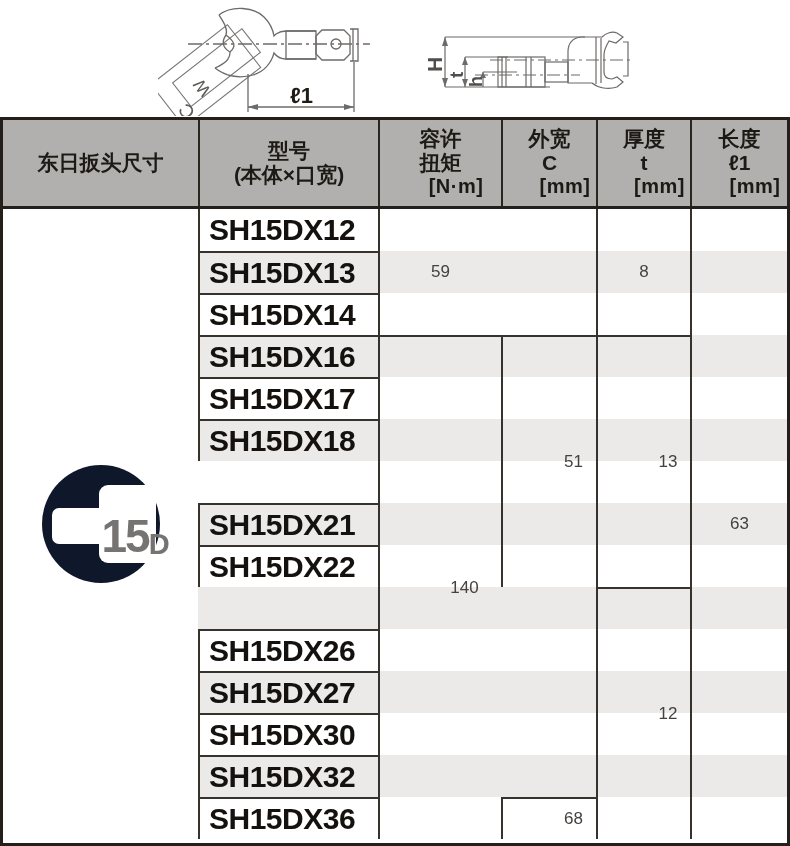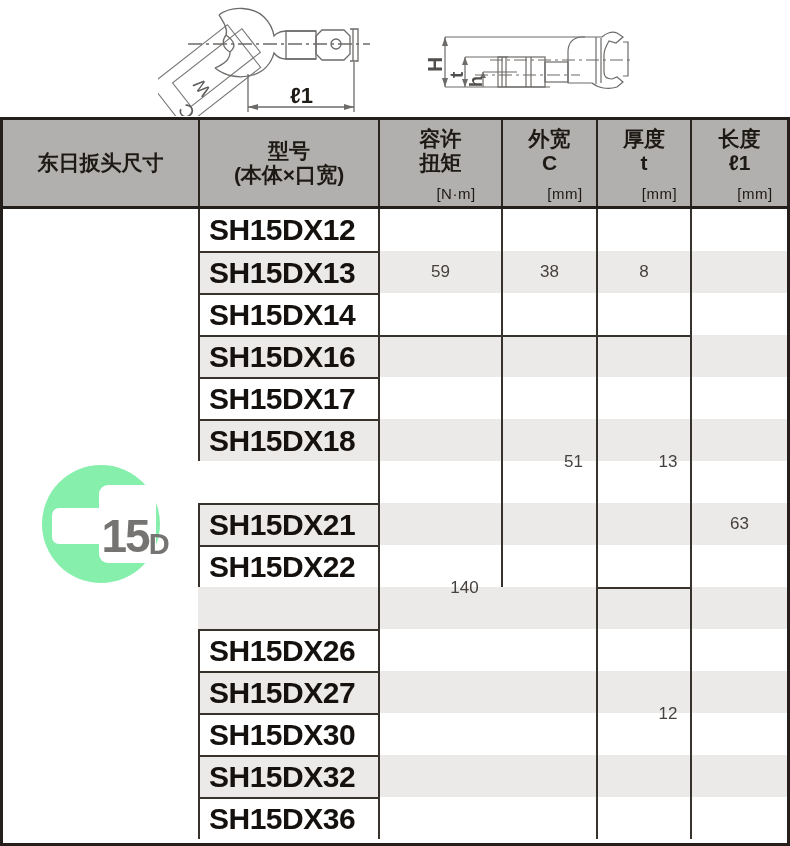--- a/index.html
+++ b/index.html
@@ -13,41 +13,41 @@
 
   
   #spec-table { position:absolute; left:0; top:117px; width:790px; height:729px;
                 border:3px solid #241f1b; background:#ffffff; }
 
   #thead { display:grid; grid-template-columns:195px 180px 123px 95px 94px 97px;
            height:89px; background:#b2b0ae; border-bottom:3px solid #241f1b; }
   .hcell { display:flex; flex-direction:column; align-items:center; justify-content:center;
            color:#1d1915; border-left:2px solid #2b2520; }
   .hcell:first-child { border-left:none; }
-  .hcell.units { justify-content:space-between; padding:7px 0 4px 0; }
+  .hcell.units { justify-content:flex-start; padding:7px 0 4px 0; }
   .h-lines { text-align:center; font-size:21px; font-weight:bold; line-height:1.15; }
   .h-sub   { text-align:center; font-size:21px; font-weight:bold; line-height:1.15; }
-  .h-unit  { font-size:15px; font-weight:normal; letter-spacing:0.5px;margin-left:31px; }
+  .h-unit  { font-size:20px; font-weight:bold; letter-spacing:0.5px;margin-left:31px; }
 
   #tbody { position:relative; display:grid;
            grid-template-columns:195px 180px 123px 95px 94px 97px;
            grid-template-rows:repeat(15, 42px);
            height:630px;
            background:repeating-linear-gradient(to bottom, #ffffff 0px, #ffffff 42px, #eceae8 42px, #eceae8 84px); }
   .cell { border-left:2px solid #38322d; }
   .bt   { border-top:2px solid #38322d;padding-left:48px; }
   .model { display:flex; align-items:center; padding-left:9px;
            font-size:30px; font-weight:bold; color:#15110e; letter-spacing:-0.5px; }
   .val   { display:flex; align-items:center; justify-content:center;
            font-size:17px; font-weight:normal; color:#45413e; }
 
   
   #size-cell { grid-column:1; grid-row:1 / span 15; background:#ffffff;
                display:flex; align-items:center; justify-content:center; }
-  .badge { position:relative; width:118px; height:118px; border-radius:50%; background:#86efac; }
+  .badge { position:relative; width:118px; height:118px; border-radius:50%; background:#0f172a; }
   .badge-stud  { position:absolute; left:10px; top:43px; width:56px; height:36px;
                  background:#ffffff; border-radius:7px; }
   .badge-plate { position:absolute; left:57px; top:20px; width:57px; height:78px;
                  background:#ffffff; border-radius:9px; }
   .badge-text  { position:absolute; left:60px; top:24px; width:60px; height:70px;
                  display:flex; align-items:flex-end; justify-content:flex-start;
                  white-space:nowrap; color:#767472; line-height:1; }
   .badge-num    { font-size:46px; font-weight:bold; letter-spacing:-2px; }
   .badge-letter { font-size:29px; font-weight:bold; margin-bottom:0px; }
 </style>
@@ -197,22 +197,22 @@
       <div class="cell model bt" style="grid-column:2;grid-row:9">SH15DX22</div>
       <div class="cell model bt" style="grid-column:2;grid-row:11">SH15DX26</div>
       <div class="cell model bt" style="grid-column:2;grid-row:12">SH15DX27</div>
       <div class="cell model bt" style="grid-column:2;grid-row:13">SH15DX30</div>
       <div class="cell model bt" style="grid-column:2;grid-row:14">SH15DX32</div>
       <div class="cell model bt" style="grid-column:2;grid-row:15">SH15DX36</div>
 
       <div class="cell val" style="grid-column:3;grid-row:1 / span 3">59</div>
       <div class="cell val bt" style="grid-column:3;grid-row:4 / span 12">140</div>
 
-      <div class="cell val" style="grid-column:4;grid-row:1 / span 3">38</div>
       <div class="cell val bt" style="grid-column:4;grid-row:4 / span 6">51</div>
+      <div class="cell val bt" style="grid-column:4;grid-row:15">68</div>
 
       <div class="cell val" style="grid-column:5;grid-row:1 / span 3">8</div>
       <div class="cell val bt" style="grid-column:5;grid-row:4 / span 6">13</div>
       <div class="cell val bt" style="grid-column:5;grid-row:10 / span 6">12</div>
 
       <div class="cell val" style="grid-column:6;grid-row:1 / span 15">63</div>
 
     </div>
   </div>
 </div>

